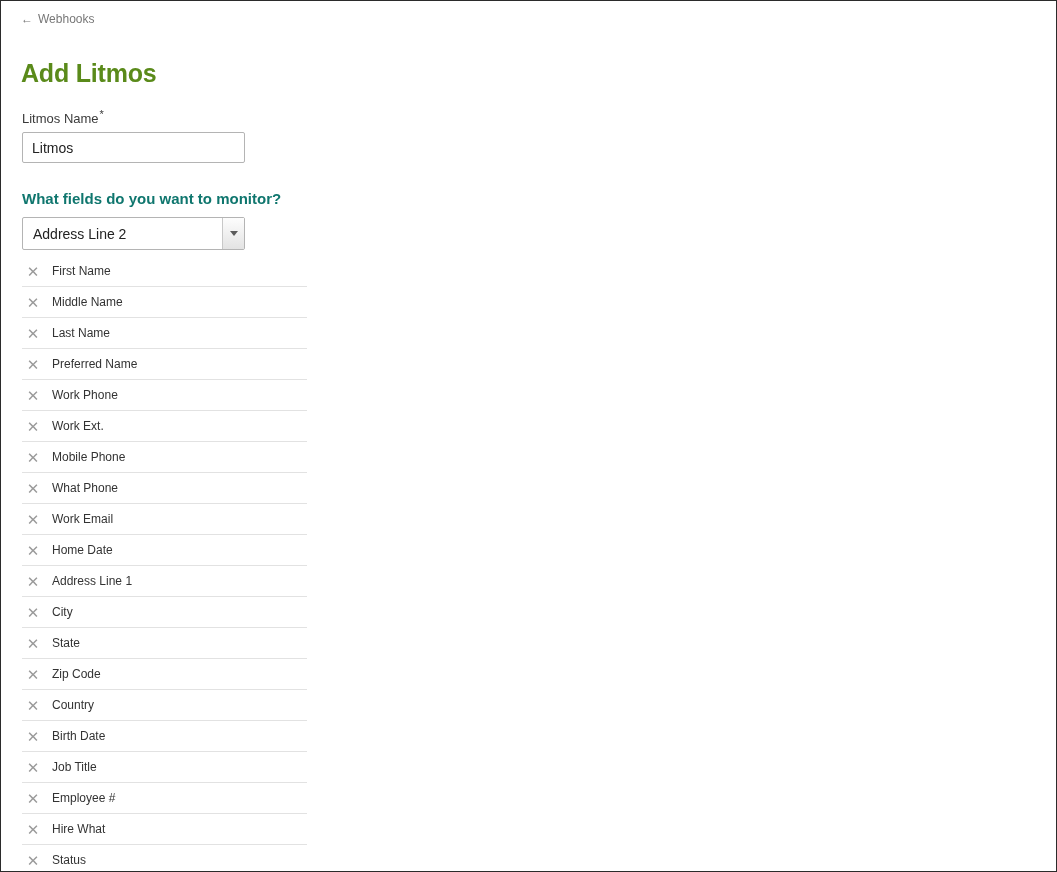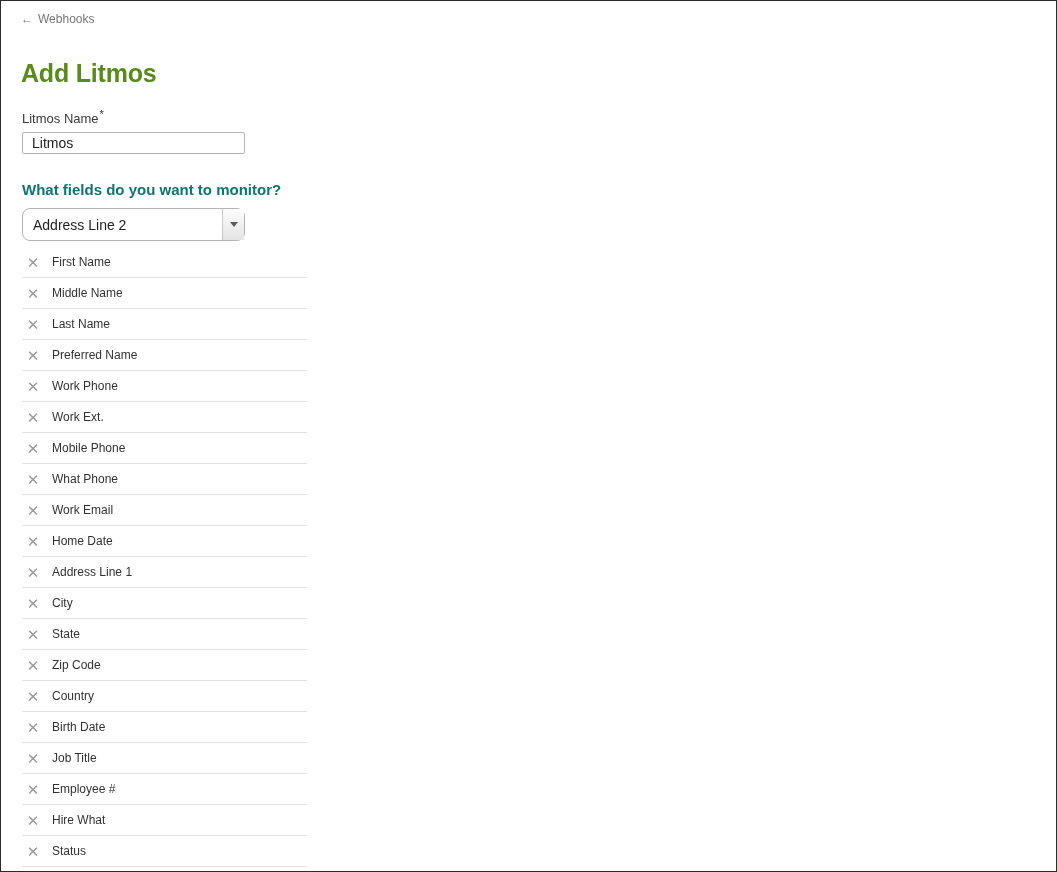--- a/index.html
+++ b/index.html
@@ -66,21 +66,21 @@
   .field-label .req {
     color: #3a3a3a;
     font-size: 11px;
     vertical-align: super;
     margin-left: 1px;
   }
 
   .text-input {
     margin: 6px 0 0 21px;
     width: 223px;
-    height: 22px;
+    height: 31px;
     border: 1px solid #b4b4b4;
     border-radius: 2px;
     padding: 0 9px;
     font-size: 14px;
     color: #222;
     font-family: "Liberation Sans", sans-serif;
     background: #fff;
     outline: none;
   }
 
@@ -89,21 +89,21 @@
     font-size: 15px;
     font-weight: bold;
     color: #0f766e;
   }
 
   .select-wrap {
     margin: 10px 0 0 21px;
     width: 223px;
     height: 33px;
     border: 1px solid #b4b4b4;
-    border-radius: 8px;
+    border-radius: 2px;
     background: #ffffff;
     display: flex;
     align-items: center;
     position: relative;
     cursor: pointer;
   }
   .select-wrap .sel-value {
     font-size: 14px;
     color: #222;
     padding-left: 10px;

